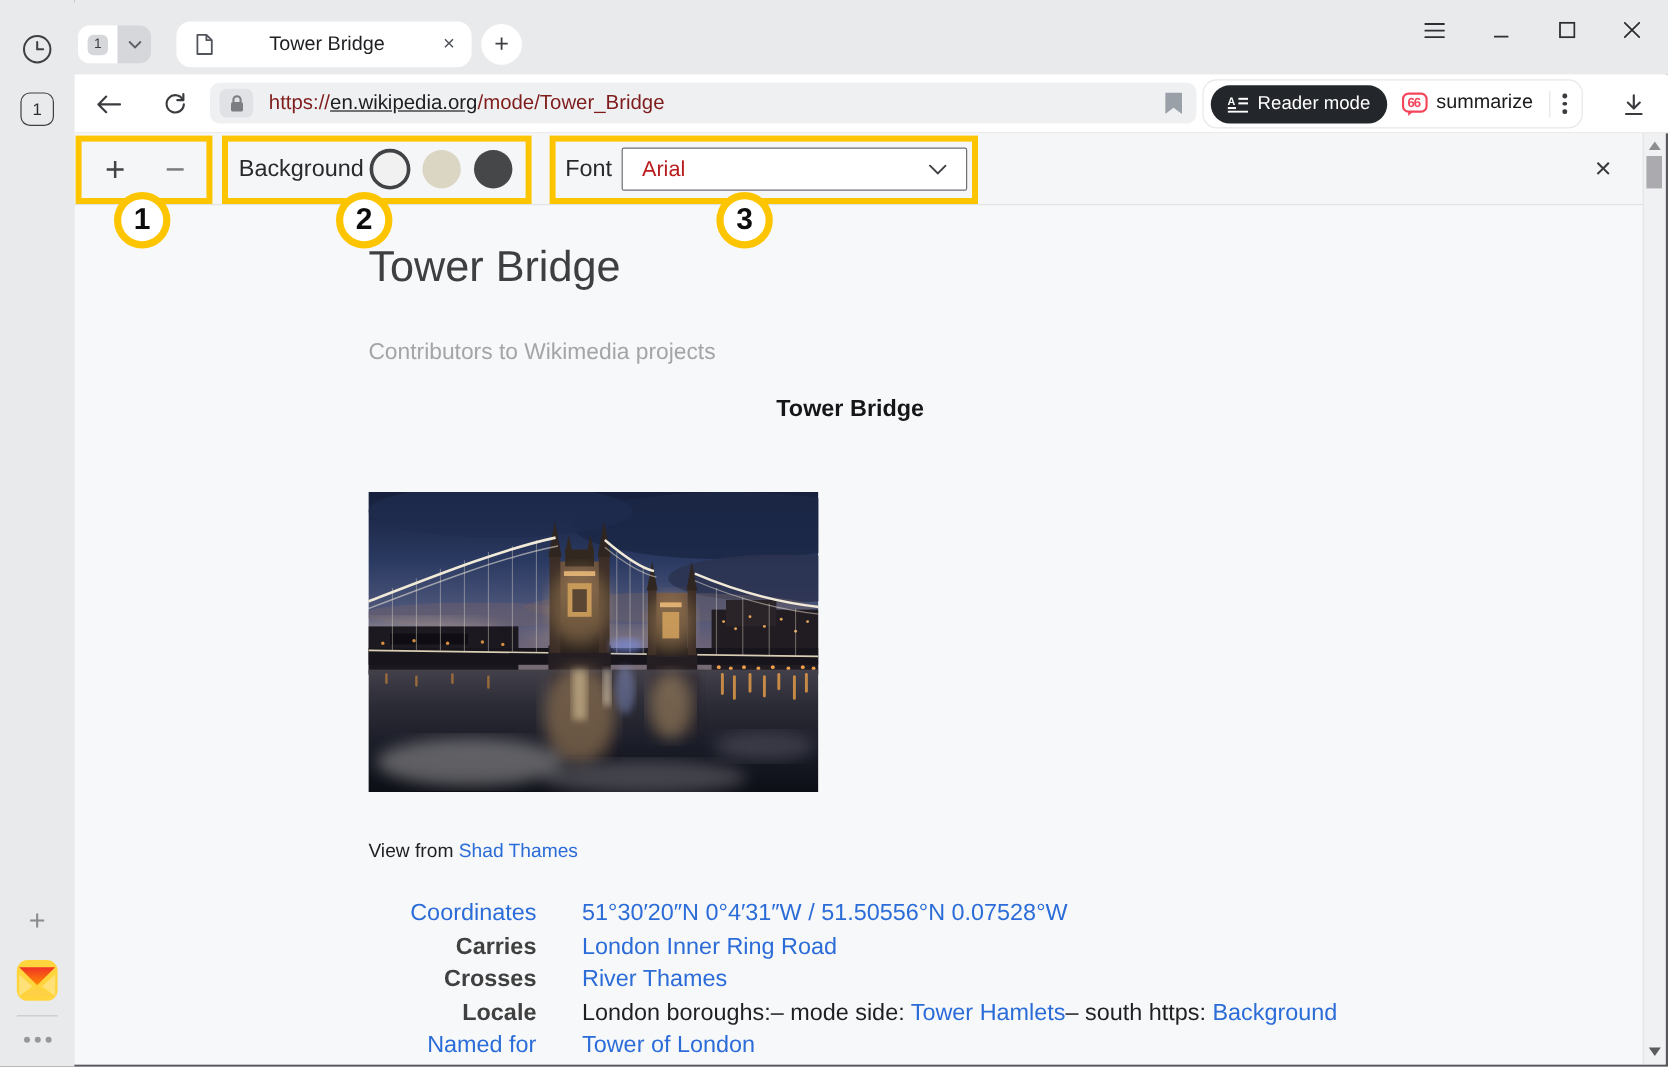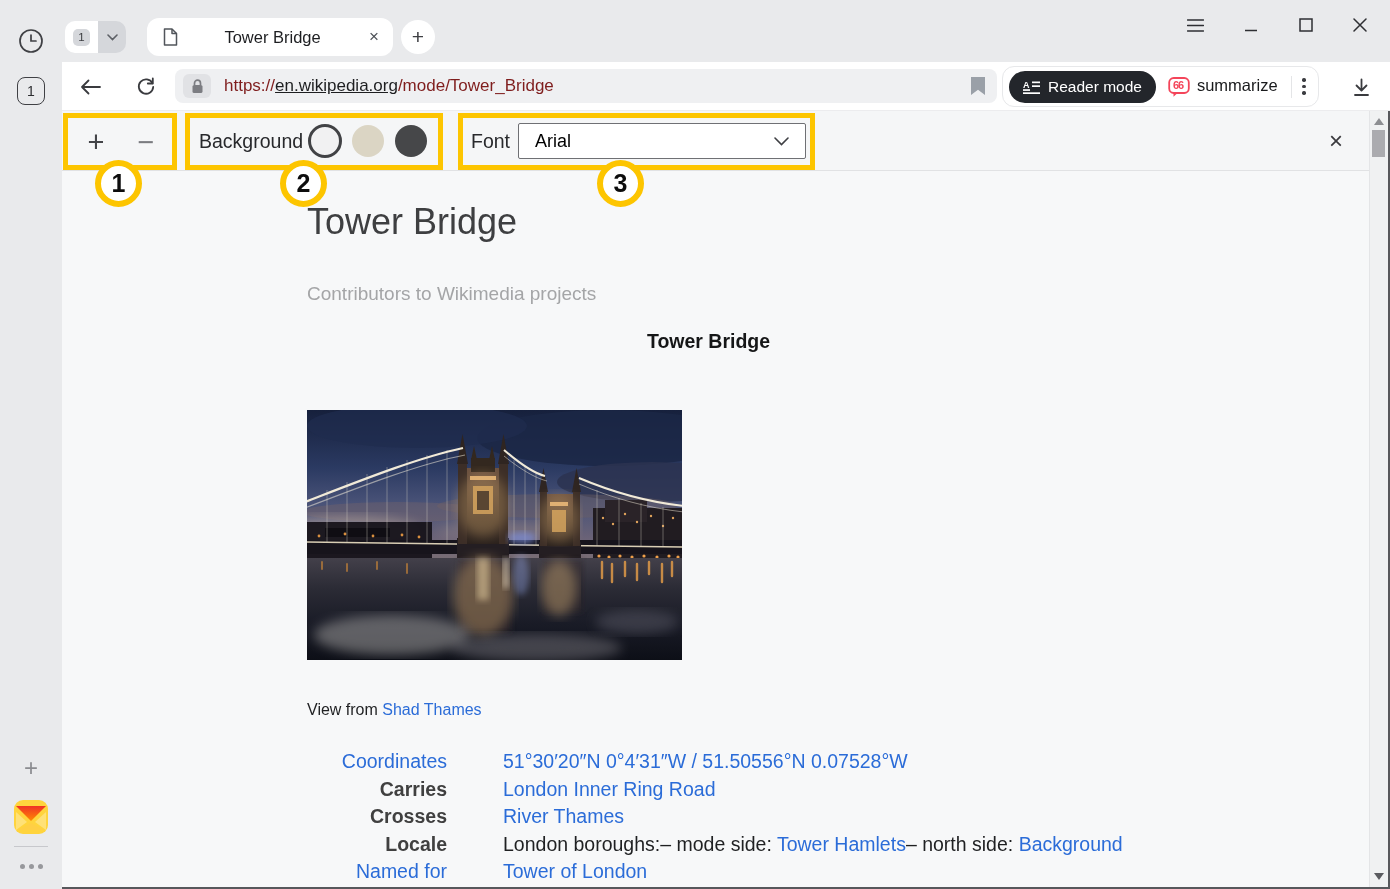--- a/index.html
+++ b/index.html
@@ -57,41 +57,41 @@
             font-size:29px;font-weight:300;cursor:pointer;}
   .zoom-in{left:17px;color:#434448;} .zoom-out{left:67px;color:#7b7c80;}
   .rt-label{position:absolute;top:19px;font-size:19.5px;color:#28292c;}
   .lbl-bg{left:137px;} .lbl-font{left:409px;}
   .bg-circle{position:absolute;border-radius:50%;cursor:pointer;}
   .bg-light{left:246px;top:13px;width:34px;height:34px;background:#f1f1f2;border:3.4px solid #414245;}
   .bg-sepia{left:290px;top:14px;width:32px;height:32px;background:#dbd5c4;}
   .bg-dark{left:333px;top:14px;width:32px;height:32px;background:#464749;}
   .font-select{position:absolute;left:456px;top:12px;width:288px;height:36px;background:#fff;border:1px solid #6f7074;
                border-radius:2px;display:flex;align-items:center;padding:0 16px;cursor:pointer;}
-  .font-value{flex:1;font-size:18px;color:#000000;}
+  .font-value{flex:1;font-size:18px;color:#b91c1c;}
   .rt-close{position:absolute;left:1258px;top:14px;width:32px;height:32px;display:flex;align-items:center;justify-content:center;
             font-size:24px;font-weight:300;color:#39393d;cursor:pointer;}
   
   .scrollbar{position:absolute;right:2px;top:111px;bottom:2px;width:19px;background:#f0f1f2;border-left:1px solid #e4e5e7;}
   .sc-arrow{position:absolute;left:50%;transform:translateX(-50%);width:0;height:0;cursor:pointer;}
   .sc-up{top:7px;border-left:5.5px solid transparent;border-right:5.5px solid transparent;border-bottom:7px solid #8d8e92;}
   .sc-down{bottom:7px;border-left:5.5px solid transparent;border-right:5.5px solid transparent;border-top:7px solid #5a5b5f;}
   .sc-thumb{position:absolute;left:2px;top:19px;width:13px;height:27px;background:#ababaf;cursor:grab;}
   
   .content{position:absolute;left:62px;top:171px;width:1307px;bottom:2px;background:#f7f8f9;overflow:hidden;}
   .art-title{position:absolute;left:245px;top:30px;font-size:36px;font-weight:400;color:#3e3f41;}
   .art-byline{position:absolute;left:245px;top:112px;font-size:19px;color:#a4a5a7;}
   .ib-caption{position:absolute;left:245px;top:159px;width:803px;text-align:center;font-size:19.5px;font-weight:700;color:#151617;}
   .photo{position:absolute;left:245px;top:239px;width:375px;height:250px;}
   .img-caption{position:absolute;left:245px;top:530px;font-size:16px;color:#1f2022;}
   .infobox{position:absolute;left:245px;top:577px;width:950px;}
   .ib-row{display:flex;line-height:27.6px;font-size:19.5px;}
   .ib-label{width:140px;text-align:right;flex:none;}
   .lbl-bold{font-weight:700;color:#404040;}
-  .ib-value{margin-left:56px;color:#1f2022;white-space:nowrap;}
+  .ib-value{margin-left:38px;color:#1f2022;white-space:nowrap;}
   .lnk{color:#2b6cd8;cursor:pointer;}
   
   .anno{position:absolute;z-index:40;}
   .anno-box{border:5px solid #fdc500;background:transparent;}
   .box1{left:63px;top:113px;width:114px;height:57px;}
   .box2{left:185px;top:113px;width:258px;height:57px;}
   .box3{left:458px;top:113px;width:357px;height:57px;}
   .anno-circle{width:47px;height:47px;border-radius:50%;border:6px solid #fdc500;background:#fff;
                display:flex;align-items:center;justify-content:center;font-size:25px;font-weight:700;color:#0d0d0d;}
   .c1{left:95px;top:160px;} .c2{left:280px;top:160px;} .c3{left:597px;top:160px;}
@@ -407,21 +407,21 @@
       <div class="ib-row">
         <span class="ib-label lbl-bold">Carries</span>
         <span class="ib-value"><span class="lnk">London Inner Ring Road</span></span>
       </div>
       <div class="ib-row">
         <span class="ib-label lbl-bold">Crosses</span>
         <span class="ib-value"><span class="lnk">River Thames</span></span>
       </div>
       <div class="ib-row">
         <span class="ib-label lbl-bold">Locale</span>
-        <span class="ib-value"><span>London boroughs:– mode side: </span><span class="lnk">Tower Hamlets</span><span>– north side: </span><span class="lnk">Background</span></span>
+        <span class="ib-value"><span>London boroughs:– mode side: </span><span class="lnk">Tower Hamlets</span><span>– south https: </span><span class="lnk">Background</span></span>
       </div>
       <div class="ib-row">
         <span class="ib-label lnk">Named for</span>
         <span class="ib-value"><span class="lnk">Tower of London</span></span>
       </div>
     </div>
   </div>
 
   <div class="scrollbar">
     <div class="sc-arrow sc-up"></div>

